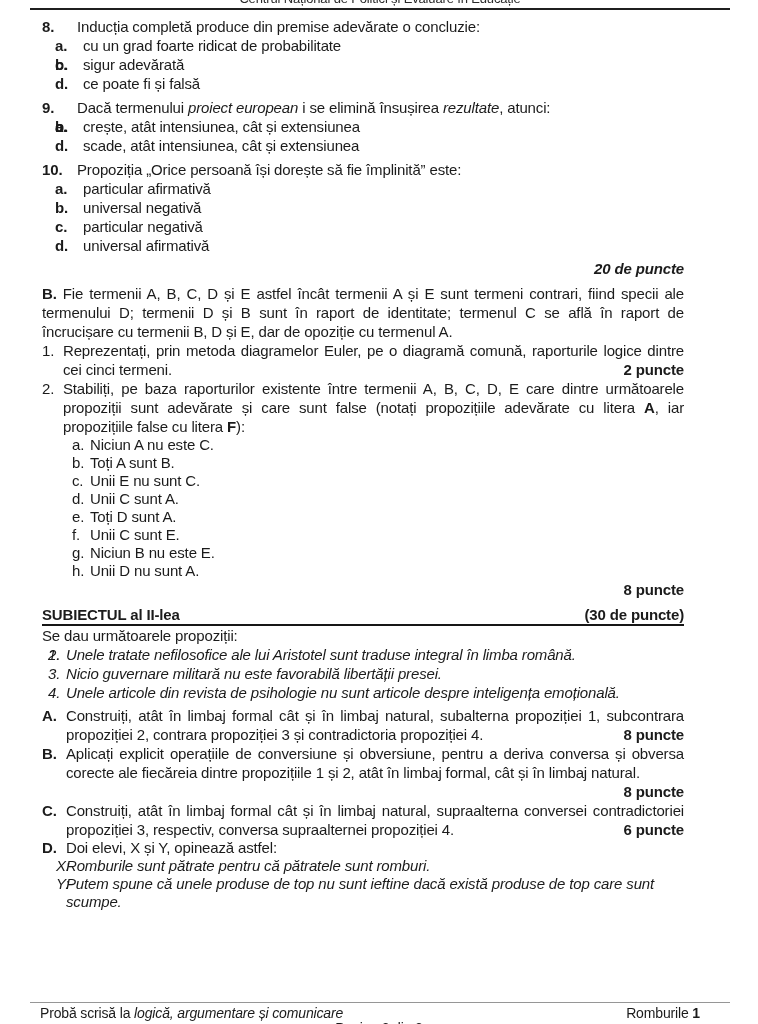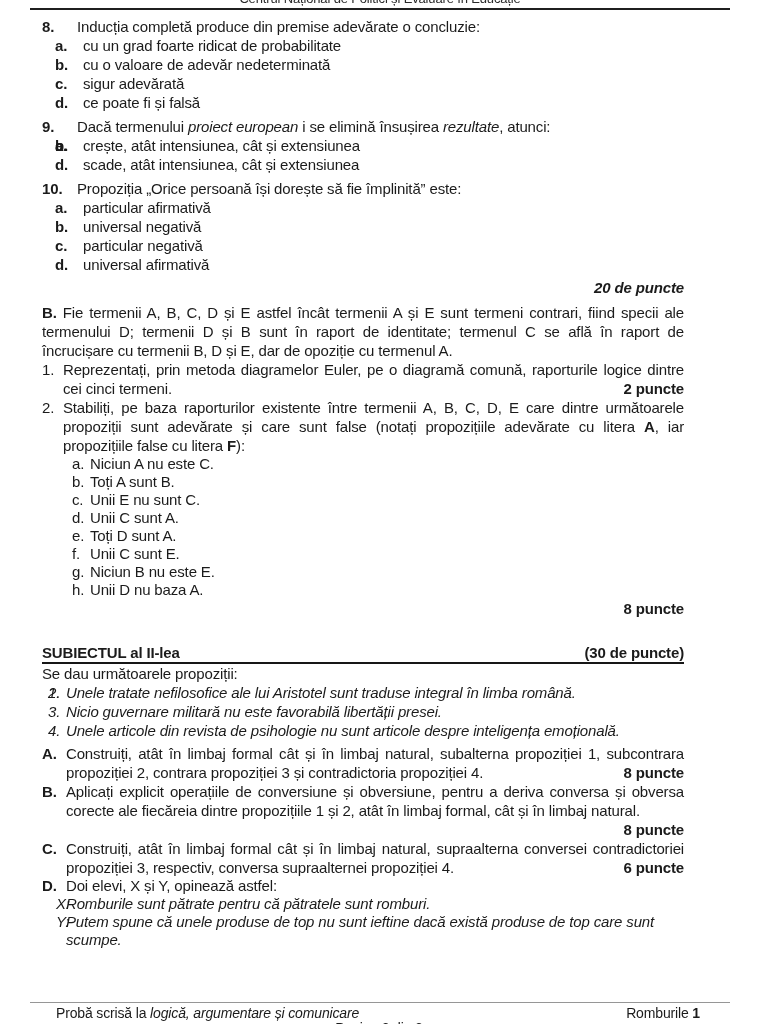--- a/index.html
+++ b/index.html
@@ -33,55 +33,55 @@
   
   .secB { margin-top:6px; text-align:justify; }
   .bitem { position:relative; padding-left:21px; text-align:justify; }
   .bitem .num { position:absolute; left:0; }
   .pts-abs { position:absolute; right:0; bottom:0; font-weight:bold;margin-top:19px; }
   .stmt { position:relative; padding-left:48px; line-height:18px; }
   .stmt .letter { position:absolute; left:30px; }
   .pts-8 { text-align:right; font-weight:bold; }
 
   
-  .sec2head { margin-top:25px; display:flex; justify-content:space-between;
+  .sec2head { margin-top:6px; display:flex; justify-content:space-between;
               font-weight:bold; border-bottom:2px solid #161616; }
   .prop { position:relative; padding-left:24px; font-style:italic; }
   .prop .num { position:absolute; left:6px; }
   .tasks { margin-top:4px; }
   .task { position:relative; padding-left:24px; text-align:justify; }
   .task .letter { position:absolute; left:0; font-weight:bold; font-style:normal; }
   .opinion { position:relative; padding-left:24px; font-style:italic; line-height:18px; }
   .opinion .speaker { position:absolute; left:14px; }
   .task-d { line-height:18px; }
 
   
   .footer-rule { position:absolute; left:30px; right:28px; top:1002px; height:1px; background:#969696; }
-  .footer-row { position:absolute; left:56px; right:58px; top:1005px; display:flex;
+  .footer-row { position:absolute; left:40px; right:58px; top:1005px; display:flex;
                 justify-content:space-between; font-size:14px; line-height:17px; }
   .page-info { position:absolute; left:0; right:0; top:1019px; text-align:center; font-size:14px; }
 </style>
 </head>
 <body>
 
 <div class="page">
 
   <div class="header-clip">
     <div class="header-text">Centrul Național de Politici și Evaluare în Educație</div>
   </div>
   <div class="header-rule"></div>
 
   <div class="content">
 
     <div class="q">
       <div class="qhead">
         <span class="num">8.</span><span>Inducția completă produce din premise adevărate o concluzie:</span>
       </div>
       <div class="opt"><span class="letter">a.</span><span>cu un grad foarte ridicat de probabilitate</span></div>
-      <div class="opt"><span class="letter">b.</span><span>cu o valoare de adevăr nedeterminată</span></div>
+      <div class="opt"><span class="letter">b.</span></div>
       <div class="opt"><span class="letter">c.</span><span>sigur adevărată</span></div>
       <div class="opt"><span class="letter">d.</span><span>ce poate fi și falsă</span></div>
     </div>
 
     <div class="q">
       <div class="qhead">
         <span class="num">9.</span><span>Dacă termenului </span><span class="i">proiect european</span><span> i se elimină însușirea </span><span class="i">rezultate</span><span>, atunci:</span>
       </div>
       <div class="opt"><span class="letter">a.</span></div>
       <div class="opt"><span class="letter">b.</span></div>
@@ -116,21 +116,21 @@
       <span>Stabiliți, pe baza raporturilor existente între termenii A, B, C, D, E care dintre următoarele propoziții sunt adevărate și care sunt false (notați propozițiile adevărate cu litera </span><span class="b">A</span><span>, iar propozițiile false cu litera </span><span class="b">F</span><span>):</span>
     </div>
 
     <div class="stmt"><span class="letter">a.</span><span>Niciun A nu este C.</span></div>
     <div class="stmt"><span class="letter">b.</span><span>Toți A sunt B.</span></div>
     <div class="stmt"><span class="letter">c.</span><span>Unii E nu sunt C.</span></div>
     <div class="stmt"><span class="letter">d.</span><span>Unii C sunt A.</span></div>
     <div class="stmt"><span class="letter">e.</span><span>Toți D sunt A.</span></div>
     <div class="stmt"><span class="letter">f.</span><span>Unii C sunt E.</span></div>
     <div class="stmt"><span class="letter">g.</span><span>Niciun B nu este E.</span></div>
-    <div class="stmt"><span class="letter">h.</span><span>Unii D nu baza A.</span></div>
+    <div class="stmt"><span class="letter">h.</span><span>Unii D nu sunt A.</span></div>
 
     <div class="pts-8">8 puncte</div>
 
     <div class="sec2head">
       <span>SUBIECTUL al II-lea</span>
       <span>(30 de puncte)</span>
     </div>
 
     <div>Se dau următoarele propoziții:</div>
 

